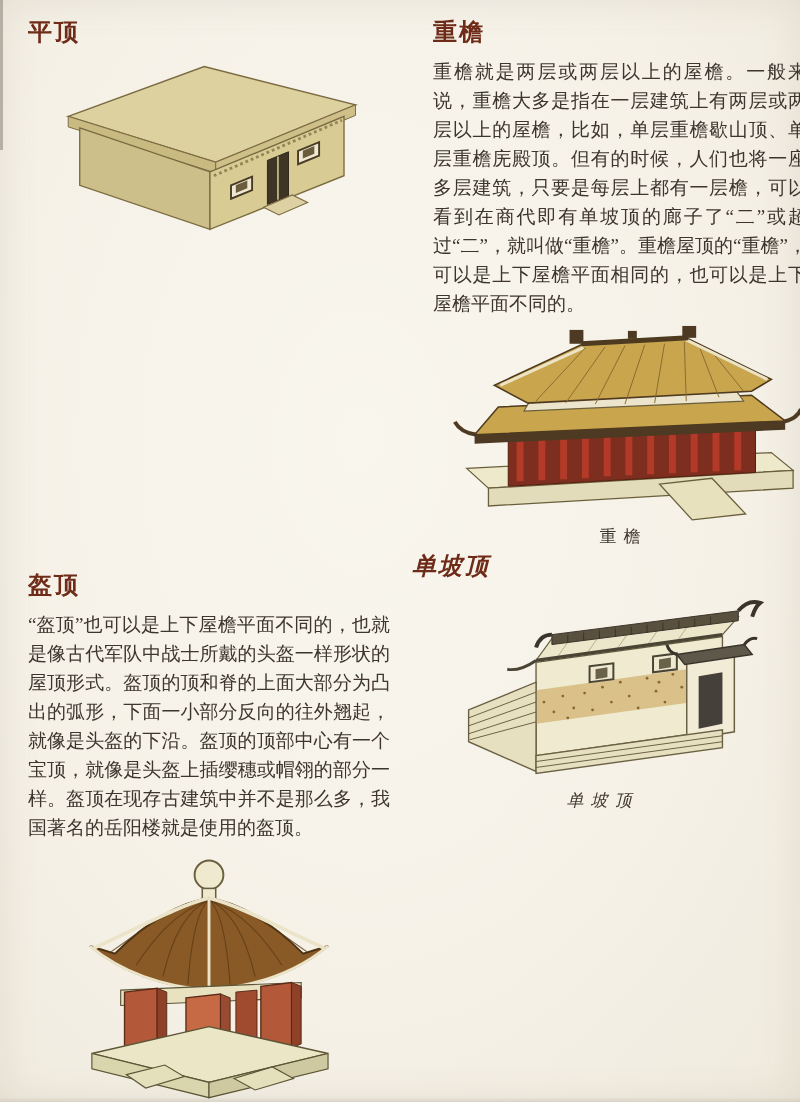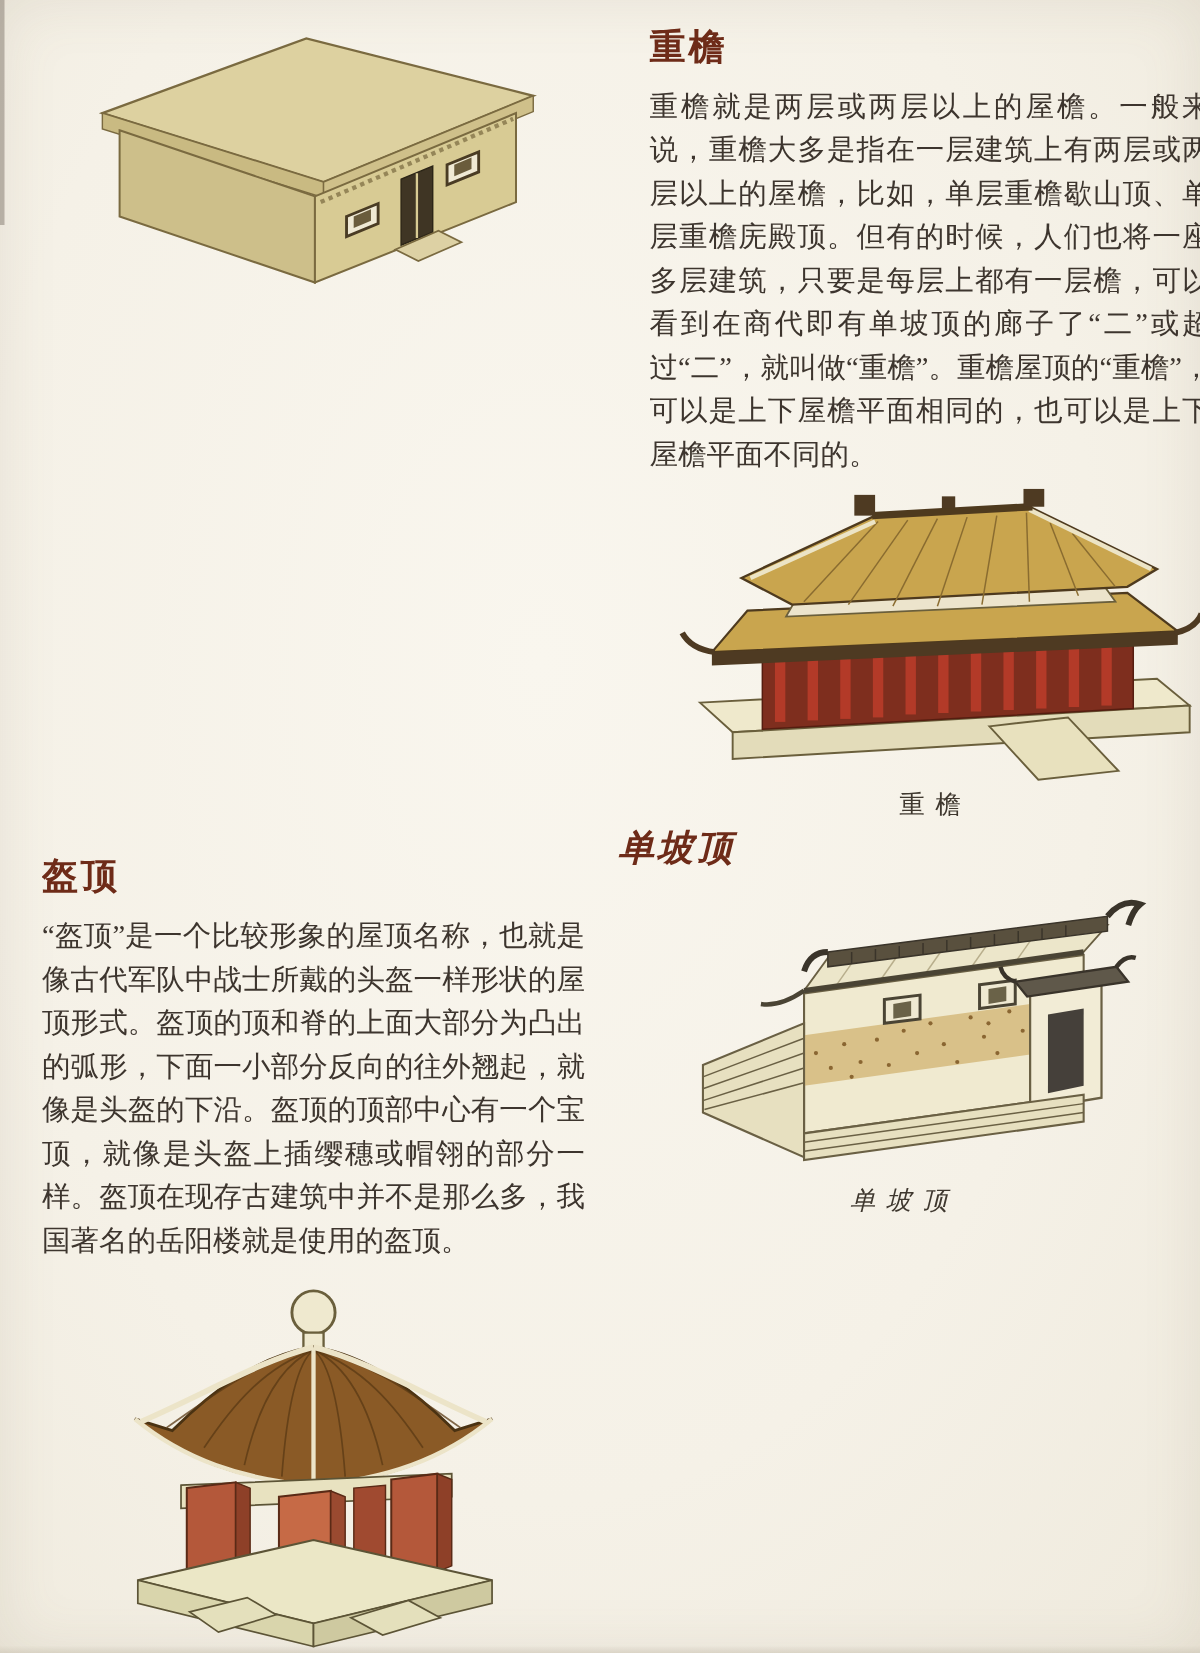--- a/index.html
+++ b/index.html
@@ -46,20 +46,21 @@
   }
 </style>
 </head>
 <body>
 
 <div class="page">
   <div class="edge-artifact"></div>
   <div class="bottom-shade"></div>
 
   <section class="sec sec-tl">
+    <h2>平顶</h2>
     <div class="fig fig-1">
       <svg width="316" viewBox="0 0 330 185">
         <g>
           <polygon points="18,62 160,10 318,50 172,110" fill="#ddd1a0" stroke="#7a6a40" stroke-width="1.6"></polygon>
           <polygon points="18,62 172,110 172,121 18,73" fill="#c9ba82" stroke="#7a6a40" stroke-width="1"></polygon>
           <polygon points="172,110 318,50 318,61 172,121" fill="#cfc08a" stroke="#7a6a40" stroke-width="1"></polygon>
         </g>
         <g>
           <polygon points="30,74 166,120 166,180 30,134" fill="#cdbf8a" stroke="#7a6a40" stroke-width="1.4"></polygon>
           <polygon points="166,120 306,62 306,124 166,180" fill="#d8cb94" stroke="#7a6a40" stroke-width="1.4"></polygon>
@@ -131,21 +132,21 @@
           <rect x="248" y="4" width="14" height="12" fill="#4e3a22"></rect>
           <rect x="193" y="9" width="9" height="8" fill="#4e3a22"></rect>
         </g>
       </svg>
       <div class="caption">重檐</div>
     </div>
   </section>
 
   <section class="sec sec-bl">
     <h2>盔顶</h2>
-    <p>“盔顶”是一个比较形象的屋顶名称，也就是像古代军队中战士所戴的头盔一样形状的屋顶形式。盔顶的顶和脊的上面大部分为凸出的弧形，下面一小部分反向的往外翘起，就像是头盔的下沿。盔顶的顶部中心有一个宝顶，就像是头盔上插缨穗或帽翎的部分一样。盔顶在现存古建筑中并不是那么多，我国著名的岳阳楼就是使用的盔顶。</p>
+    <p>“盔顶”也可以是上下屋檐平面不同的，也就是像古代军队中战士所戴的头盔一样形状的屋顶形式。盔顶的顶和脊的上面大部分为凸出的弧形，下面一小部分反向的往外翘起，就像是头盔的下沿。盔顶的顶部中心有一个宝顶，就像是头盔上插缨穗或帽翎的部分一样。盔顶在现存古建筑中并不是那么多，我国著名的岳阳楼就是使用的盔顶。</p>
     <div class="fig fig-3">
       <svg width="288" viewBox="0 0 300 262">
         <g>
           <circle cx="150" cy="26" r="15" fill="#efe9cf" stroke="#6a5f3c" stroke-width="2"></circle>
           <rect x="143" y="40" width="14" height="11" fill="#efe9cf" stroke="#6a5f3c" stroke-width="1.6"></rect>
         </g>
         <g>
           <path d="M150,50 C112,56 80,80 52,108 L26,100 C60,128 100,142 150,146 C200,142 240,128 274,100 L248,108 C220,80 188,56 150,50 Z" fill="#8a5a26" stroke="#4a3212" stroke-width="2"></path>
           <path d="M150,52 C140,60 132,86 128,140" fill="none" stroke="#5a3a14" stroke-width="1.2" opacity="0.75"></path>
           <path d="M150,52 C128,62 112,88 102,132" fill="none" stroke="#5a3a14" stroke-width="1.2" opacity="0.75"></path>

